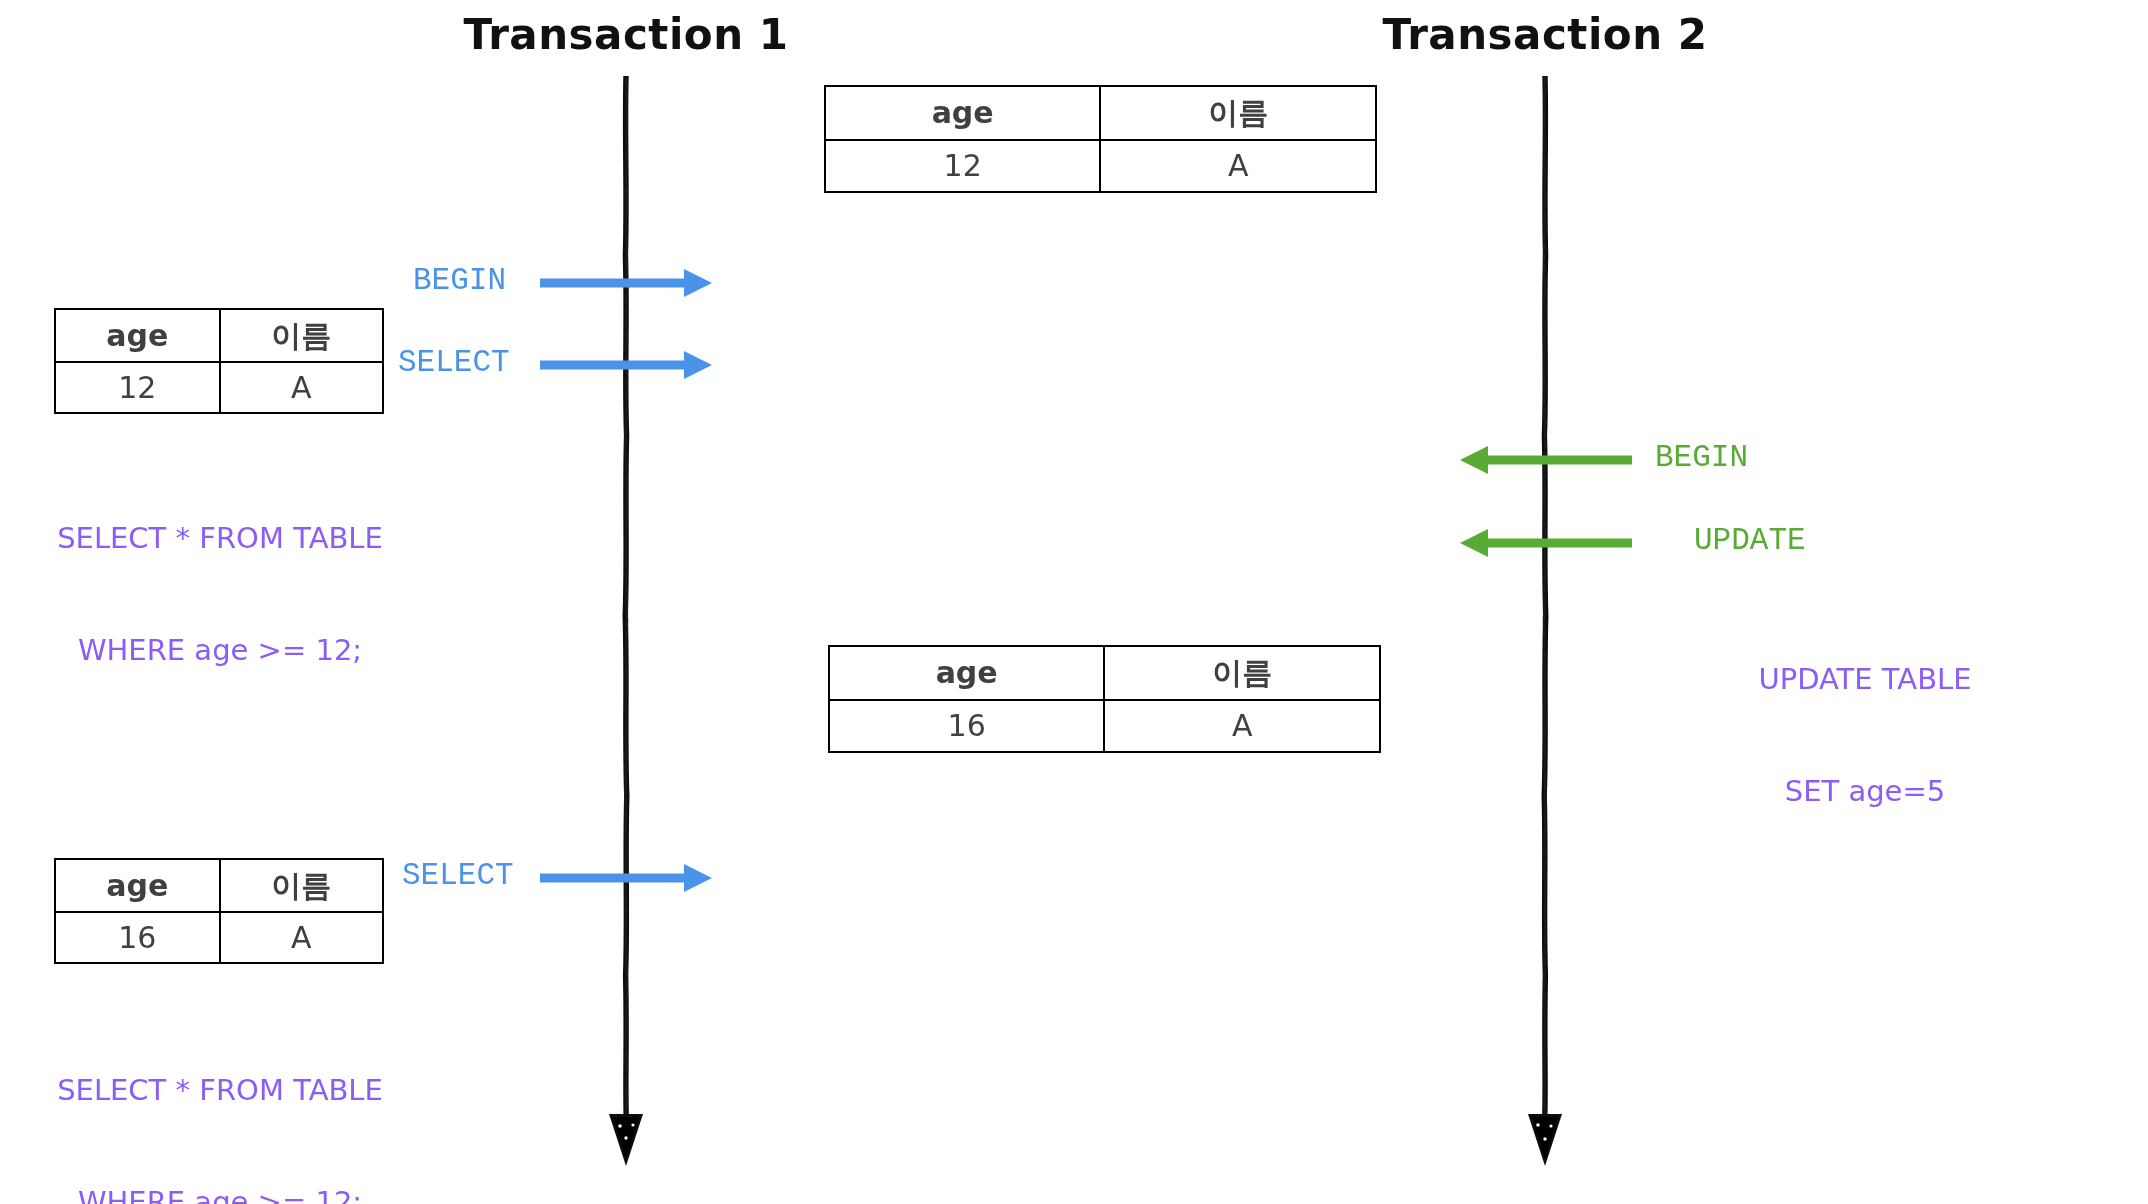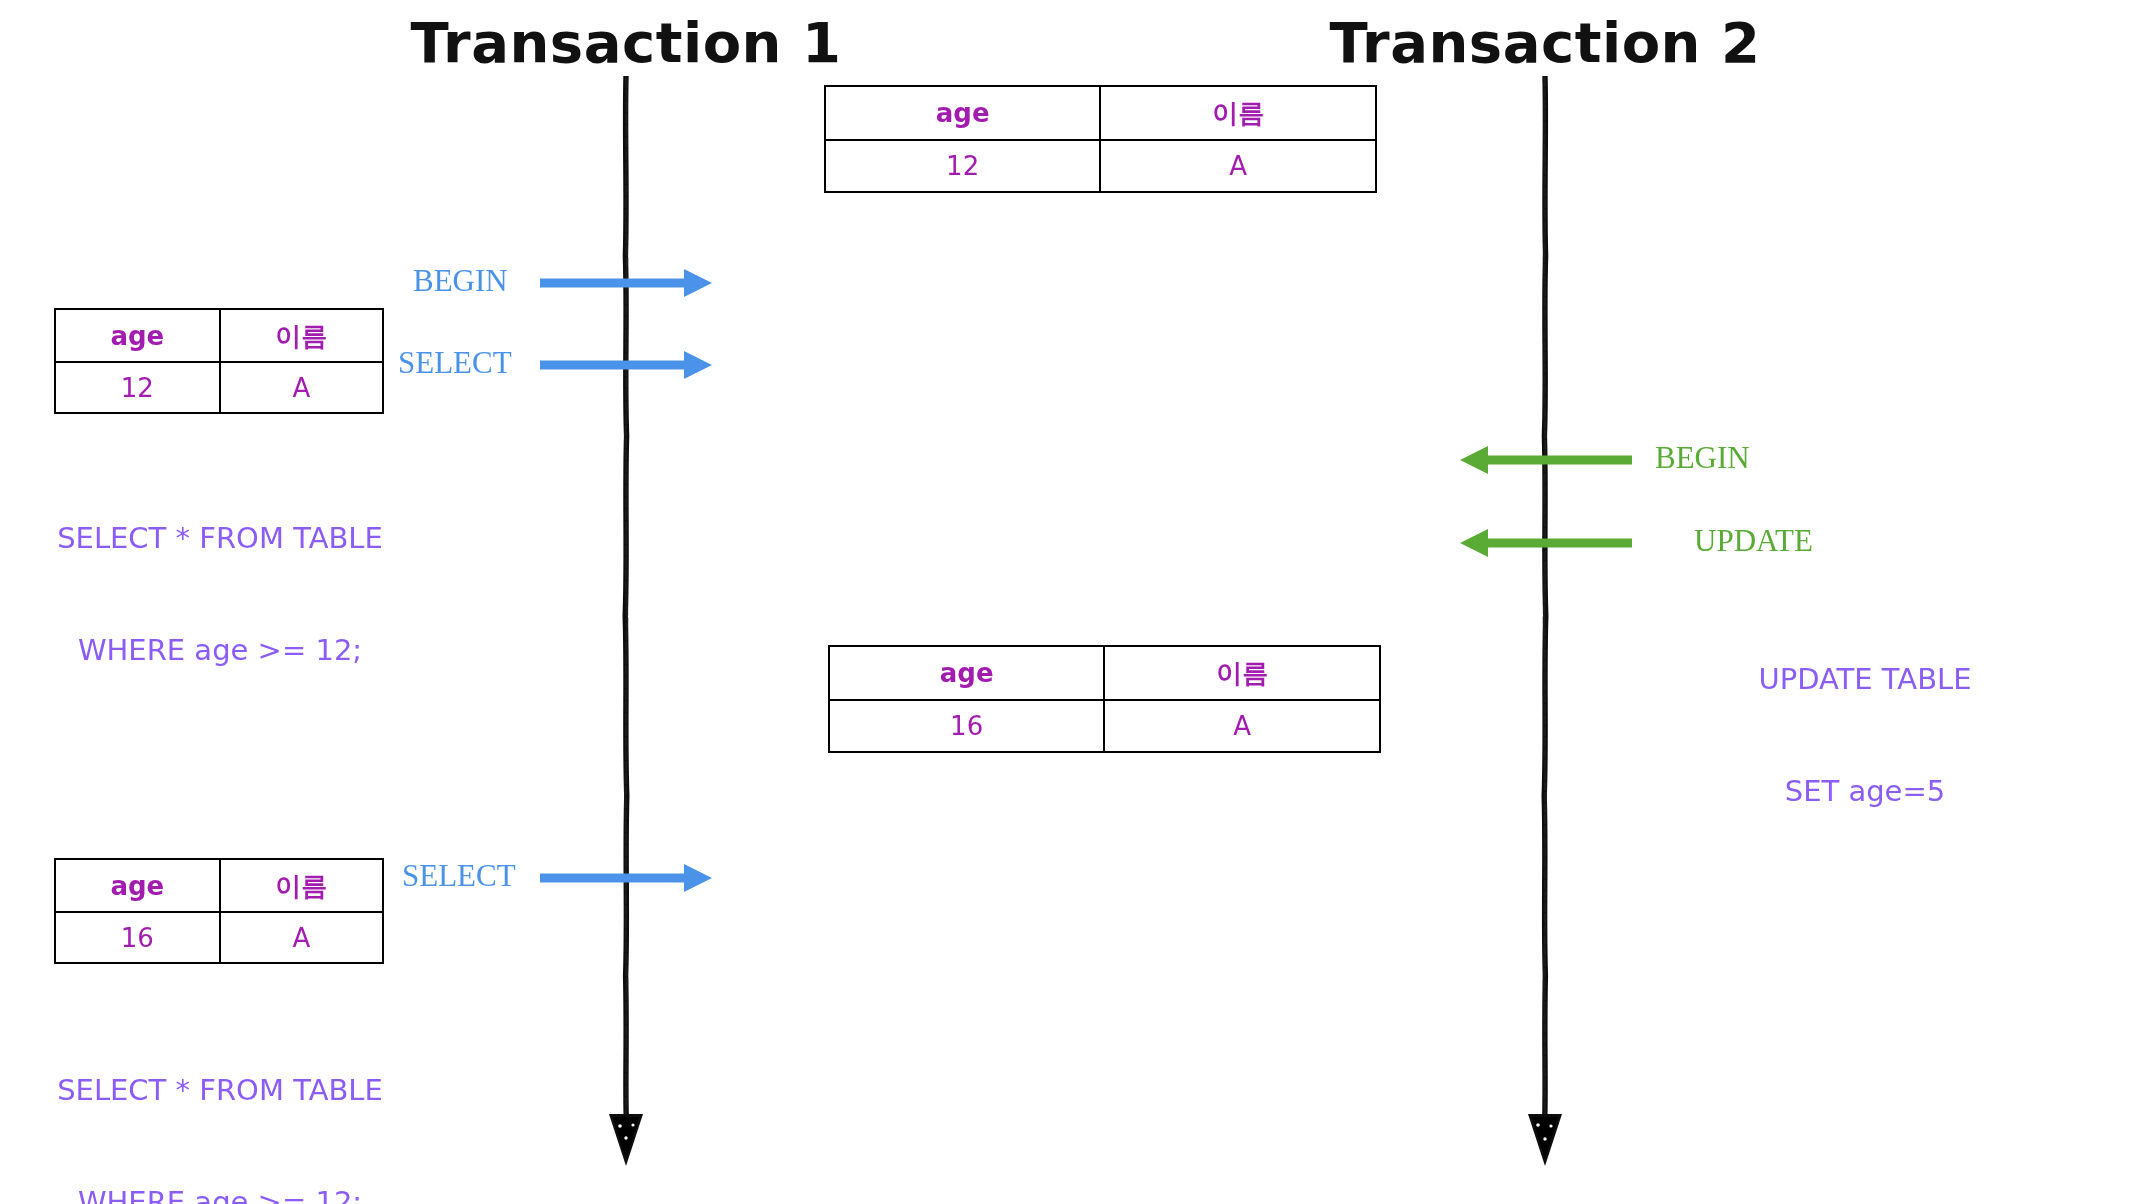--- a/index.html
+++ b/index.html
@@ -17,21 +17,21 @@
     height: 1204px;
     background: #ffffff;
     overflow: hidden;
   }
 
   
   .lifeline-title {
     position: absolute;
     font-family: "DejaVu Sans", sans-serif;
     font-weight: bold;
-    font-size: 56px;
+    font-size: 42px;
     letter-spacing: 0.5px;
     white-space: nowrap;
     transform: translateX(-50%);
     color: #111111;
   }
 
   
   .lifeline {
     position: absolute;
     transform: translateX(-50%);
@@ -40,40 +40,40 @@
   
   .db-table {
     position: absolute;
     border-collapse: collapse;
     background: #ffffff;
   }
   .db-table td {
     border: 2.5px solid #000000;
     text-align: center;
     font-family: "DejaVu Sans", sans-serif;
-    font-size: 26px;
+    font-size: 30px;
     line-height: 1;
-    color: #a21caf;
+    color: #404040;
     background: #ffffff;
   }
   .db-table .hdr {
     font-weight: bold;
   }
   .db-table .val {
     font-weight: normal;
     margin-left: 8px;
   }
 
   
   .msg {
     position: absolute;
   }
   .msg-label {
     position: absolute;
-    font-family: Liberation Serif, serif;
+    font-family: Liberation Mono, monospace;
     font-size: 31px;
     font-weight: normal;
     white-space: nowrap;
     line-height: 1;
   }
   .msg-label.blue { color: #4a93e8; }
   .msg-label.green { color: #5aab36; }
 
   
   .sql-note {

